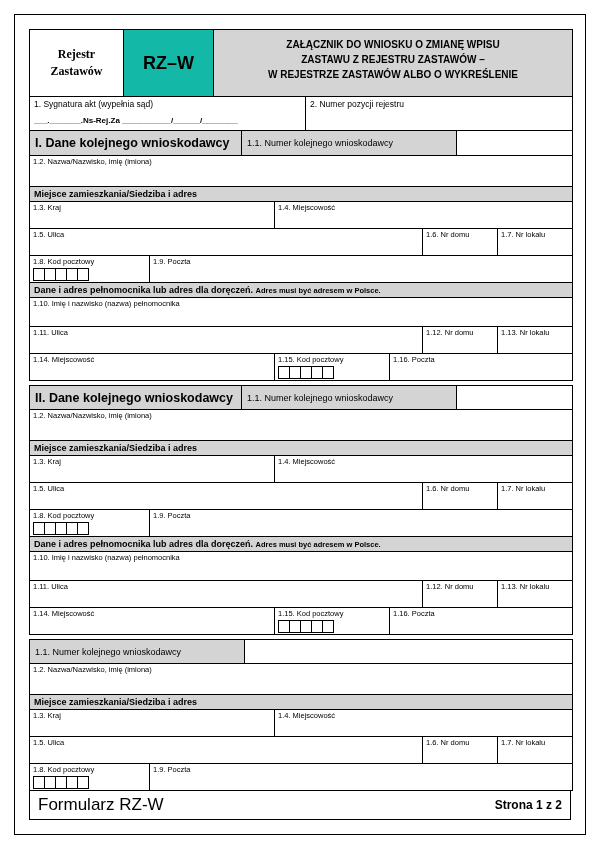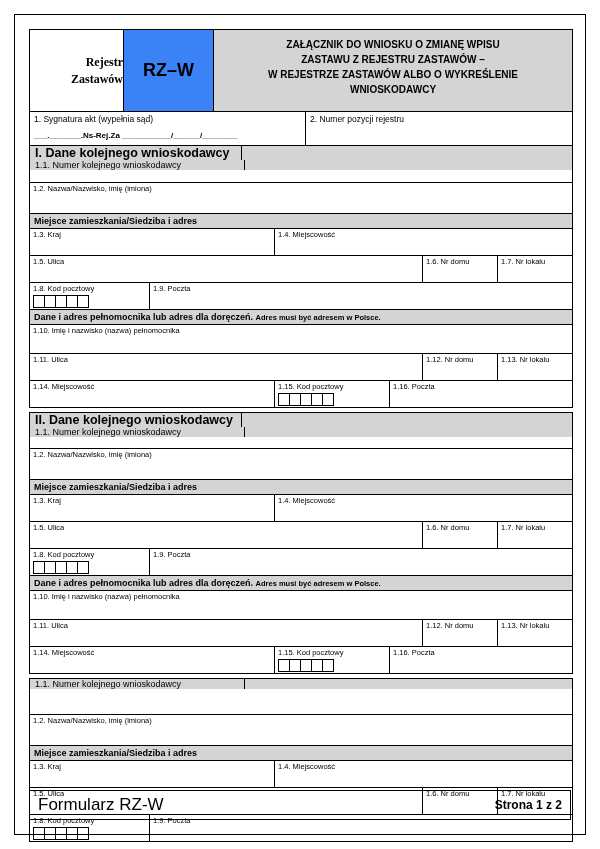--- a/index.html
+++ b/index.html
@@ -37,33 +37,33 @@
   .hdr {
     display: flex;
     border: 1px solid #000;
     box-sizing: border-box;
   }
   .hdr-logo {
     width: 94px;
     border-right: 1px solid #000;
     display: flex;
     flex-direction: column;
-    align-items: flex-end;
+    align-items: center;
     justify-content: center;
     font-family: "Liberation Serif", serif;
     font-weight: bold;
     font-size: 12px;
     line-height: 17px;
     padding: 6px 0;
     box-sizing: border-box;
   }
   .hdr-code {
     width: 90px;
     border-right: 1px solid #000;
-    background: #3b82f6;
+    background: #14b8a6;
     display: flex;
     align-items: center;
     justify-content: center;
     font-weight: bold;
     font-size: 18px;
     box-sizing: border-box;
   }
   .hdr-title {
     flex: 1;
     background: #d4d4d4;
@@ -103,24 +103,23 @@
     margin-top: 7px;
     font-weight: bold;
   }
 
   
   .band {
     display: flex;
     border: 1px solid #000;
     border-top: none;
     background: #d4d4d4;
-    height: 37px;
+    height: 25px;
     box-sizing: border-box;
     align-items: stretch;
-    flex-direction: column;
   }
   .band .b1 {
     width: 212px;
     border-right: 1px solid #000;
     font-weight: bold;
     font-size: 12.5px;
     display: flex;
     align-items: center;
     padding-left: 5px;
     box-sizing: border-box;
@@ -217,21 +216,20 @@
     <div class="hdr">
       <div class="hdr-logo">
         <span>Rejestr</span>
         <span>Zastawów</span>
       </div>
       <div class="hdr-code">RZ–W</div>
       <div class="hdr-title">
         <div>ZAŁĄCZNIK DO WNIOSKU O ZMIANĘ WPISU</div>
         <div>ZASTAWU Z REJESTRU ZASTAWÓW –</div>
         <div>W REJESTRZE ZASTAWÓW ALBO O WYKREŚLENIE</div>
-        <div>WNIOSKODAWCY</div>
       </div>
     </div>
 
     <div class="row2">
       <div class="c1">
         <div>1. Sygnatura akt (wypełnia sąd)</div>
         <div class="sig-line">___._______.Ns-Rej.Za ___________/______/________</div>
       </div>
       <div class="c2">
         <div>2. Numer pozycji rejestru</div>

